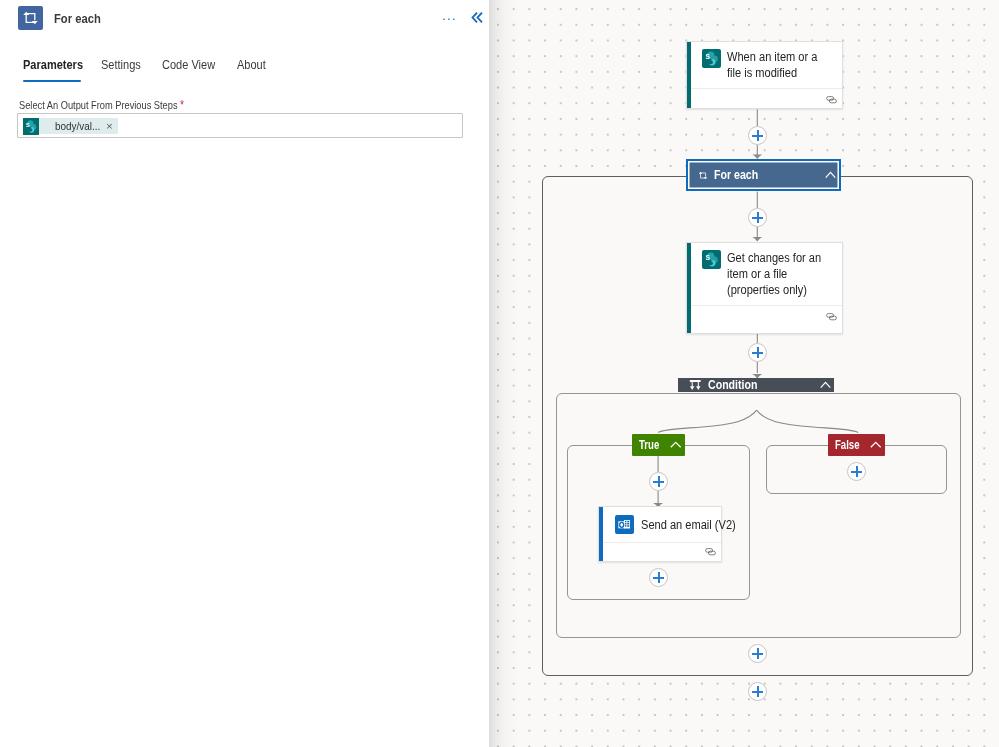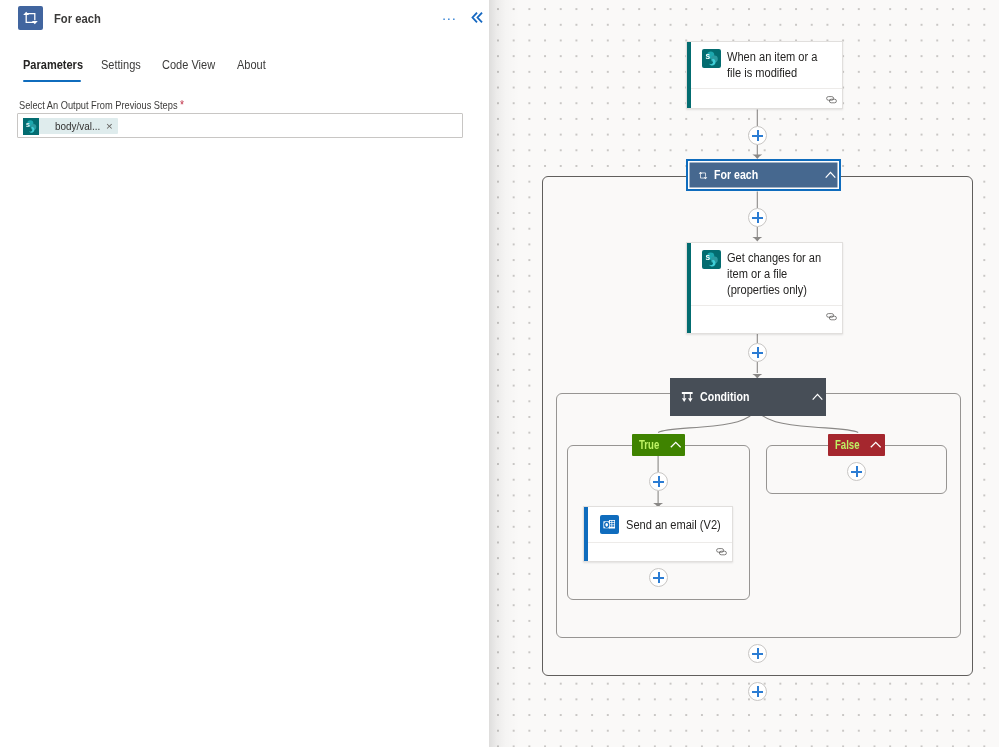--- a/index.html
+++ b/index.html
@@ -69,21 +69,21 @@
 
   
   .plus{position:absolute;width:19px;height:19px;border-radius:50%;background:#fff;
      border:1px solid #c8c6c4;box-sizing:border-box;}
   .plus:before,.plus:after{content:"";position:absolute;background:#2b7cd3;}
   .plus:before{left:2.9px;right:2.9px;top:8.2px;height:1.6px;}
   .plus:after{top:2.9px;bottom:2.9px;left:8.2px;width:1.6px;}
 
   
   .branch-chip{position:absolute;box-sizing:border-box;height:22px;display:flex;align-items:center;
-     color:#bef264;font-size:12.3px;font-weight:700;border-radius:1px;}
+     color:#ffffff;font-size:12.3px;font-weight:700;border-radius:1px;}
   .branch-chip > span:first-child{display:inline-block;transform:scaleX(.78);transform-origin:0 50%;}
   svg{display:block;}
 </style>
 </head>
 <body>
 
 <div id="root">
   <svg width="0" height="0" style="position:absolute" aria-hidden="true">
       <defs>
     <symbol id="loop-glyph" viewBox="0 0 16 14">
@@ -175,21 +175,21 @@
       </div>
       <div class="card-divider" style="top:62px"></div>
       <div class="card-foot" style="top:70px">
         <svg width="11" height="8" viewBox="0 0 11 8">
           <rect x="0.6" y="0.6" width="7.0" height="3.6" rx="1.8" fill="none" stroke="#595857" stroke-width="0.75"></rect>
           <rect x="3.4" y="3.2" width="7.0" height="3.6" rx="1.8" fill="none" stroke="#595857" stroke-width="0.75"></rect>
         </svg>
       </div>
     </div>
 
-    <div class="node scope-head" style="left:174px;top:378px;width:156px;height:38px;background:#474E57">
+    <div class="node scope-head" style="left:182px;top:378px;width:156px;height:14px;background:#474E57">
       <div style="margin-left:11px;display:flex;align-items:center;margin-top:0px">
         <svg width="12.5" height="12.5" viewBox="0 0 12 12">
           <rect x="0.8" y="0.9" width="10.4" height="1.9" rx="0.5" fill="#fff"></rect>
           <rect x="2.55" y="2.8" width="1.0" height="4.4" fill="#fff"></rect>
           <rect x="8.45" y="2.8" width="1.0" height="4.4" fill="#fff"></rect>
           <path d="M3.05 10.6 L0.9 7.0 h4.3 z" fill="#fff"></path>
           <path d="M8.95 10.6 L6.8 7.0 h4.3 z" fill="#fff"></path>
         </svg>
       </div>
       <div class="ttl">Condition</div>
@@ -210,21 +210,21 @@
     </div>
     <div class="branch-chip" style="left:339px;top:434px;width:57px;background:#A5272E">
       <span style="margin-left:7px">False</span>
       <span style="position:absolute;right:4px;top:7px">
         <svg width="11.5" height="7.5" viewBox="0 0 11.5 7.5">
             <path d="M0.8 6.3 L5.75 1.3 L10.7 6.3" fill="none" stroke="#fff" stroke-width="1.3"></path>
           </svg>
       </span>
     </div>
 
-    <div class="node card" style="left:87px;top:506px;width:150px;height:56px">
+    <div class="node card" style="left:102px;top:506px;width:124px;height:56px">
       <div class="card-bar" style="background:#0F6CBD"></div>
       <div class="card-top" style="padding:8px 8px 0 12px;align-items:center">
         <div class="card-icon">
           <svg width="19" height="19" viewBox="0 0 19 19">
             <rect width="19" height="19" fill="#0F6CBD"></rect>
             <path d="M9.0 5.0 H15.0 V13.6 H9.0 Z" fill="#fff"></path>
             <g fill="#0F6CBD">
               <rect x="9.8" y="5.8" width="1.7" height="1.5"></rect>
                 <rect x="12.2" y="5.8" width="2.1" height="1.5"></rect>
               <rect x="9.8" y="8.0" width="1.7" height="1.5"></rect>

